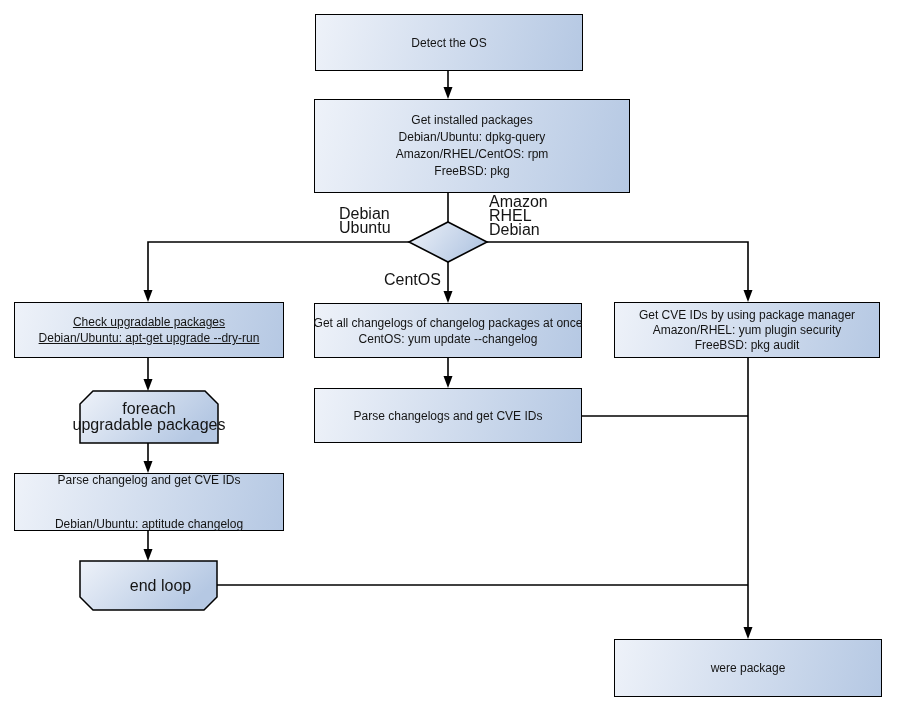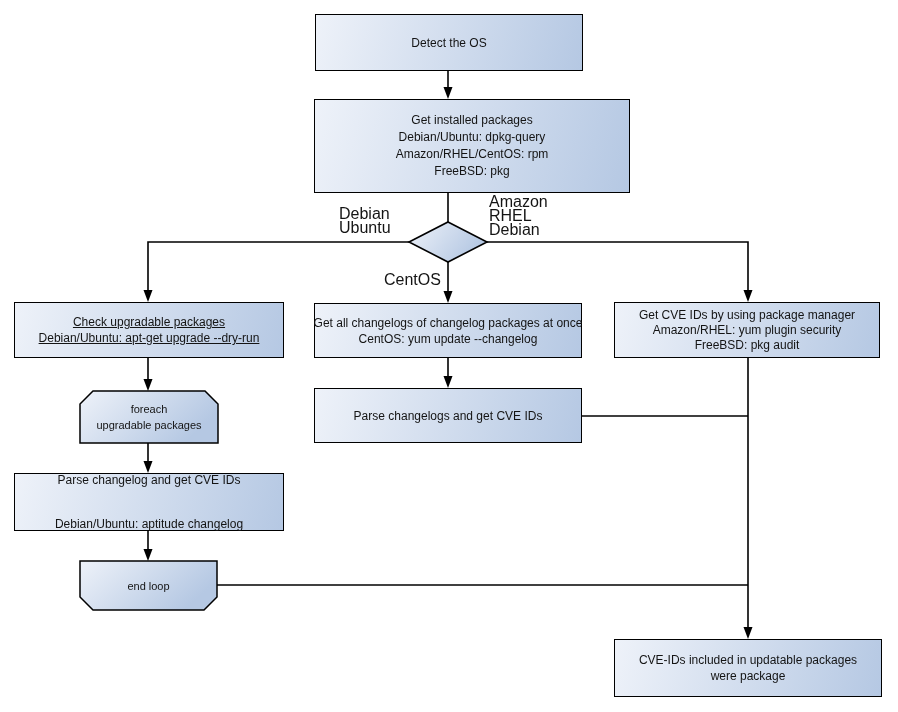--- a/index.html
+++ b/index.html
@@ -39,21 +39,21 @@
   .node .line {
     white-space: nowrap;
   }
   .shape-label {
     position: absolute;
     display: flex;
     flex-direction: column;
     align-items: center;
     justify-content: center;
     text-align: center;
-    font-size: 11px;
+    font-size: 16px;
     line-height: 16px;
   }
   .shape-label .line {
     white-space: nowrap;
   }
   .edge-label {
     position: absolute;
     font-size: 16px;
     line-height: 14px;
   }
@@ -138,30 +138,29 @@
     <div class="line">Parse changelogs and get CVE IDs</div>
   </div>
 
   <div class="node" style="left:614px; top:302px; width:266px; height:56px; line-height:15px;">
     <div class="line">Get CVE IDs by using package manager</div>
     <div class="line">Amazon/RHEL: yum plugin security</div>
     <div class="line">FreeBSD: pkg audit</div>
   </div>
 
   <div class="node" style="left:614px; top:639px; width:268px; height:58px;">
-    <div class="line">CVE-IDs included in updatable packages</div>
     <div class="line">were package</div>
   </div>
 
   <div class="shape-label" style="left:80px; top:391px; width:138px; height:52px;">
     <div class="line">foreach</div>
     <div class="line">upgradable  packages</div>
   </div>
 
-  <div class="shape-label" style="left:80px; top:561px; width:137px; height:49px;">
+  <div class="shape-label" style="left:92px; top:561px; width:137px; height:49px;">
     <div class="line">end loop</div>
   </div>
 
   <div class="edge-label" style="left:339px; top:207px; width:70px;">
     <div class="line">Debian</div>
     <div class="line">Ubuntu</div>
   </div>
 
   <div class="edge-label" style="left:489px; top:195px; width:70px;">
     <div class="line">Amazon</div>

